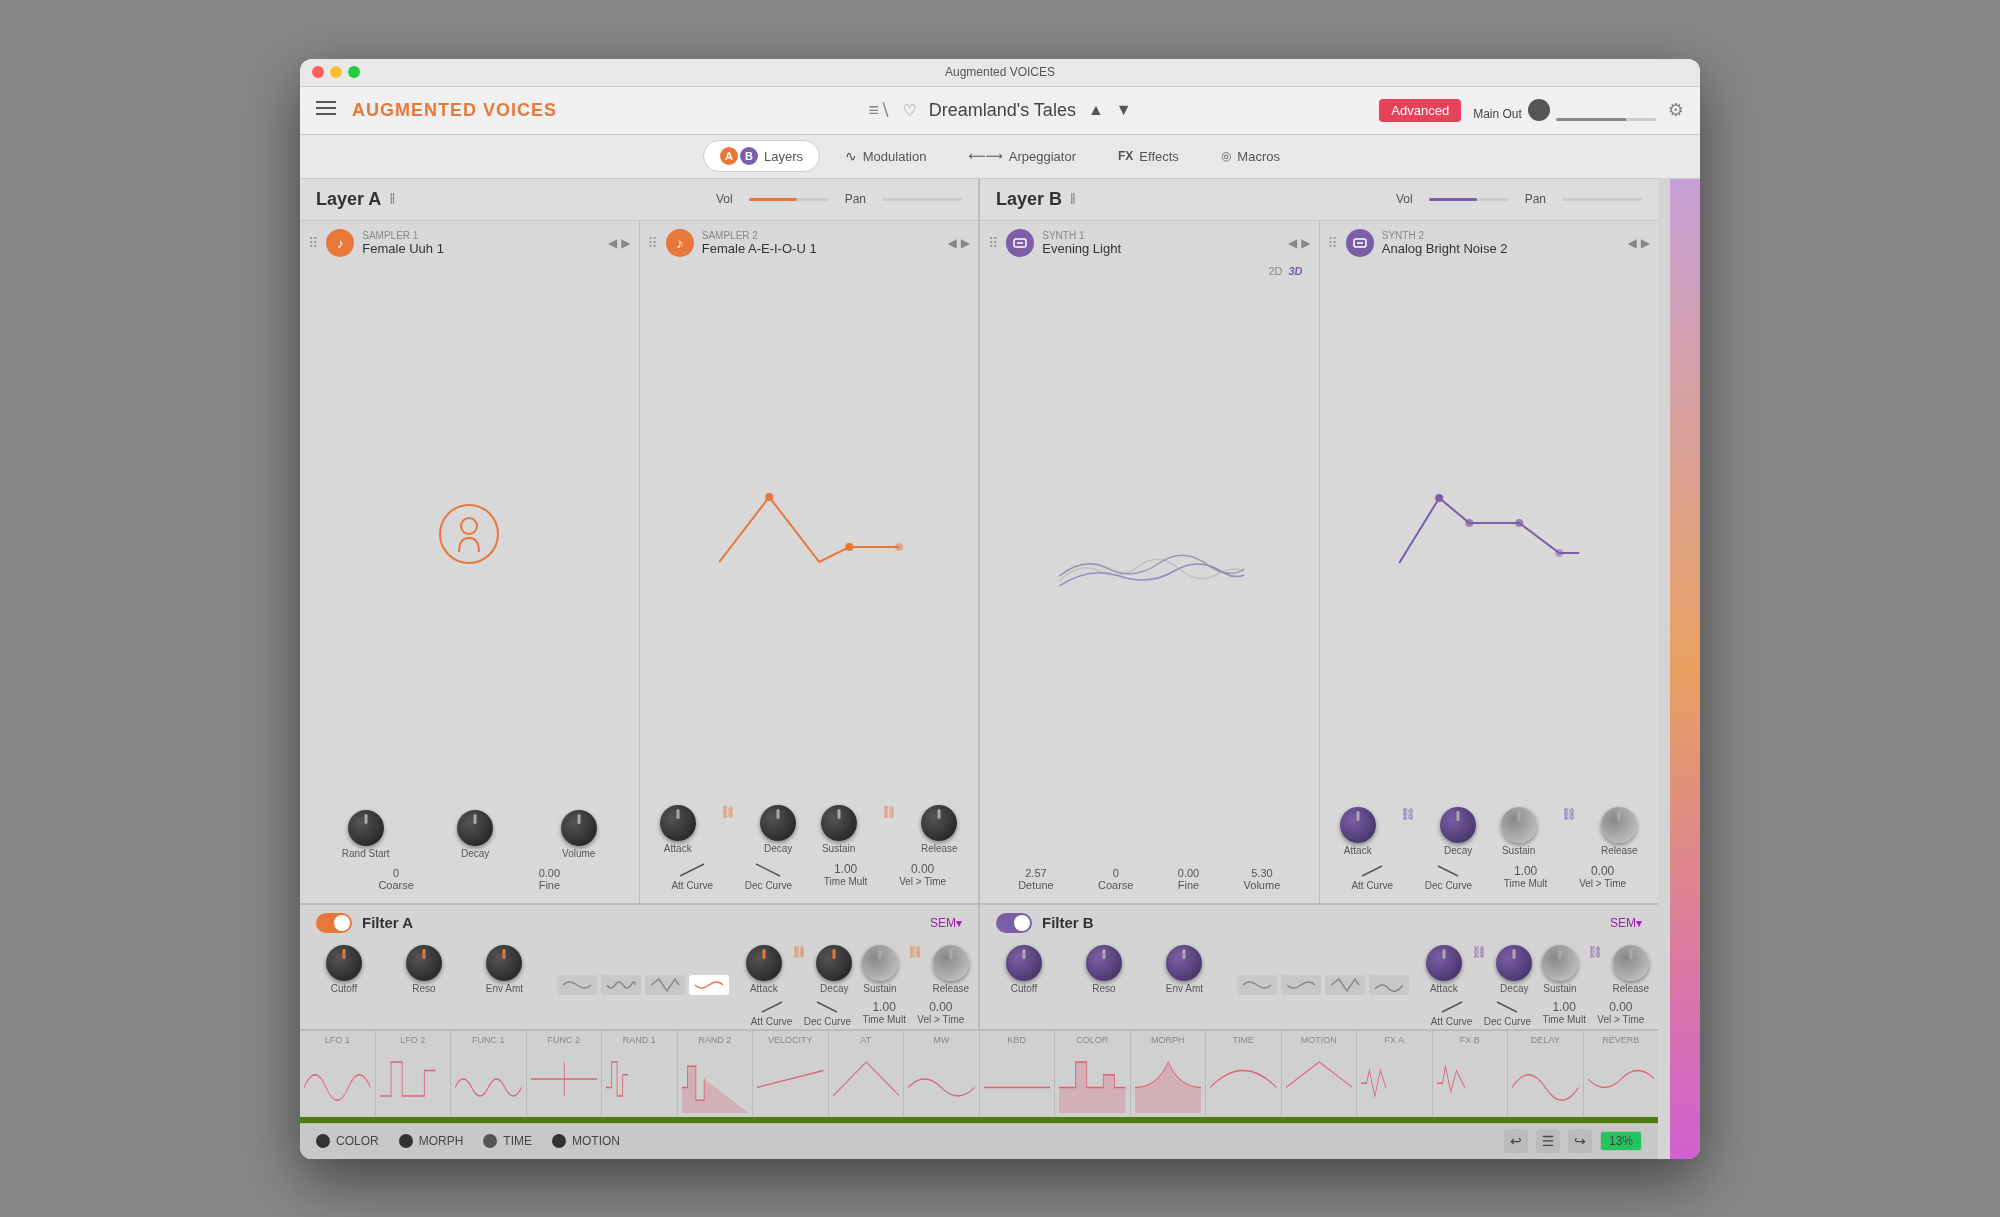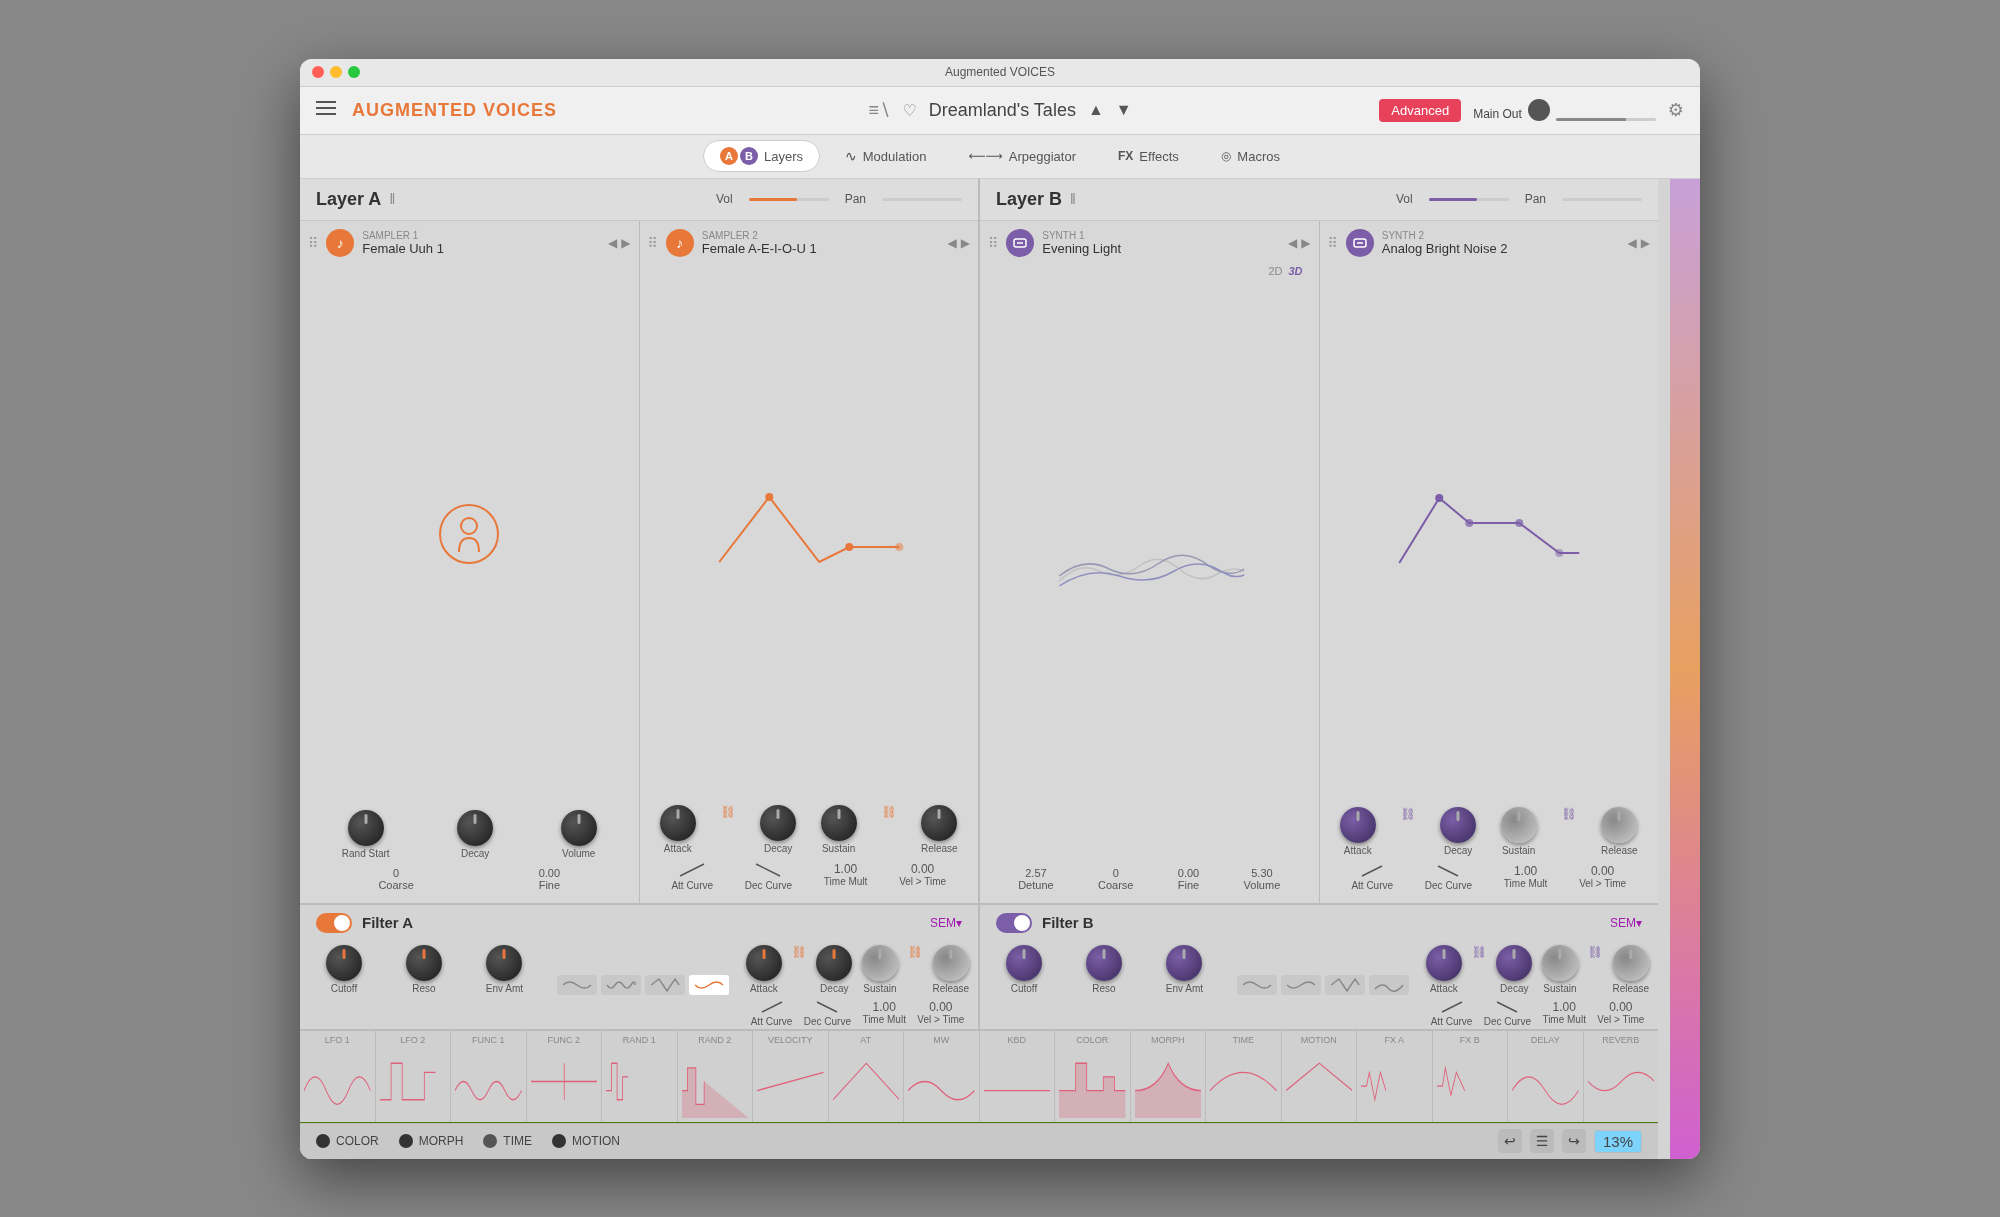--- a/index.html
+++ b/index.html
@@ -283,21 +283,21 @@
       height: 130px;
       background: #d0d0d0;
       border-top: 2px solid #bbb;
       display: flex;
       flex-direction: column;
       flex-shrink: 0;
     }
     .mod-sources {
       display: flex;
       flex: 1;
-      border-bottom: 1px solid #4d7c0f;
+      border-bottom: 6px solid #4d7c0f;
     }
     .mod-source {
       flex: 1;
       border-right: 1px solid #bbb;
       padding: 4px;
       display: flex;
       flex-direction: column;
     }
     .mod-source:last-child { border-right: none; }
     .mod-label { font-size: 9px; color: #888; text-transform: uppercase; text-align: center; }
@@ -332,22 +332,22 @@
       gap: 8px;
     }
     .nav-btn {
       width: 24px; height: 24px;
       background: #bbb;
       border-radius: 4px;
       display: flex; align-items: center; justify-content: center;
       font-size: 14px; cursor: pointer; color: #444;
     }
     .zoom-level {
-      font-size: 15px; color: #444;
-      background: #7dd3fc;
+      font-size: 12px; color: #444;
+      background: #22c55e;
       padding: 2px 8px;
       border-radius: 3px;
       border: 1px solid #bbb;
     }
     
     .envelope-svg { width: 100%; height: 80px; }
     
     .synth-wave-svg { width: 100%; height: 80px; }
     
     .pink-wave { stroke: #e0607a; stroke-width: 1.5; fill: none; }

